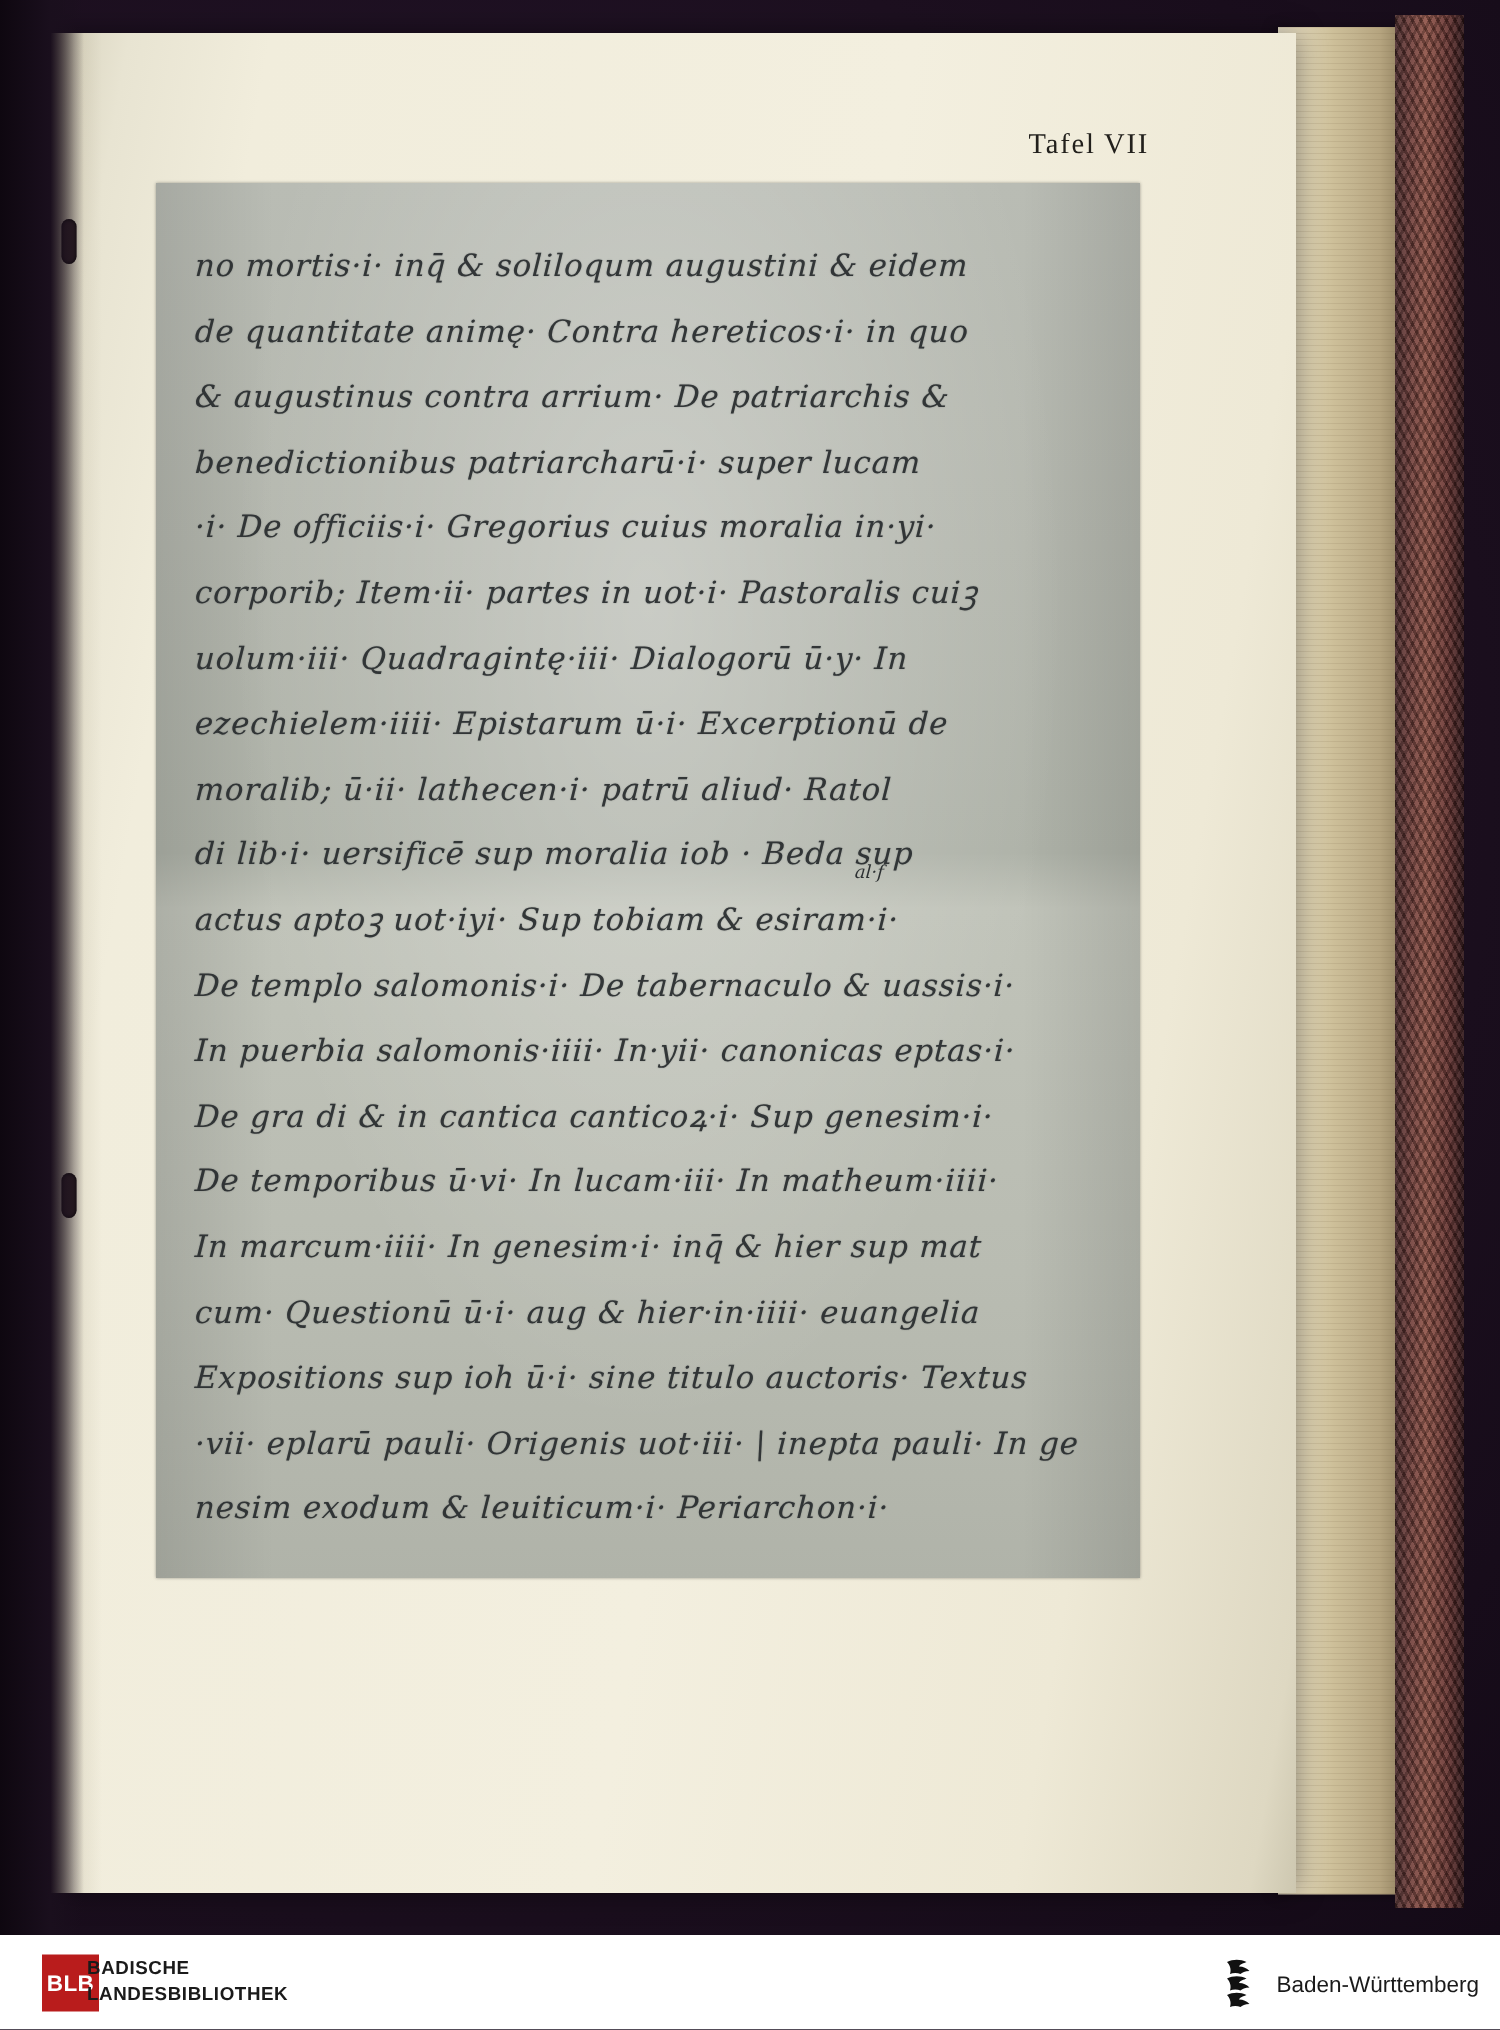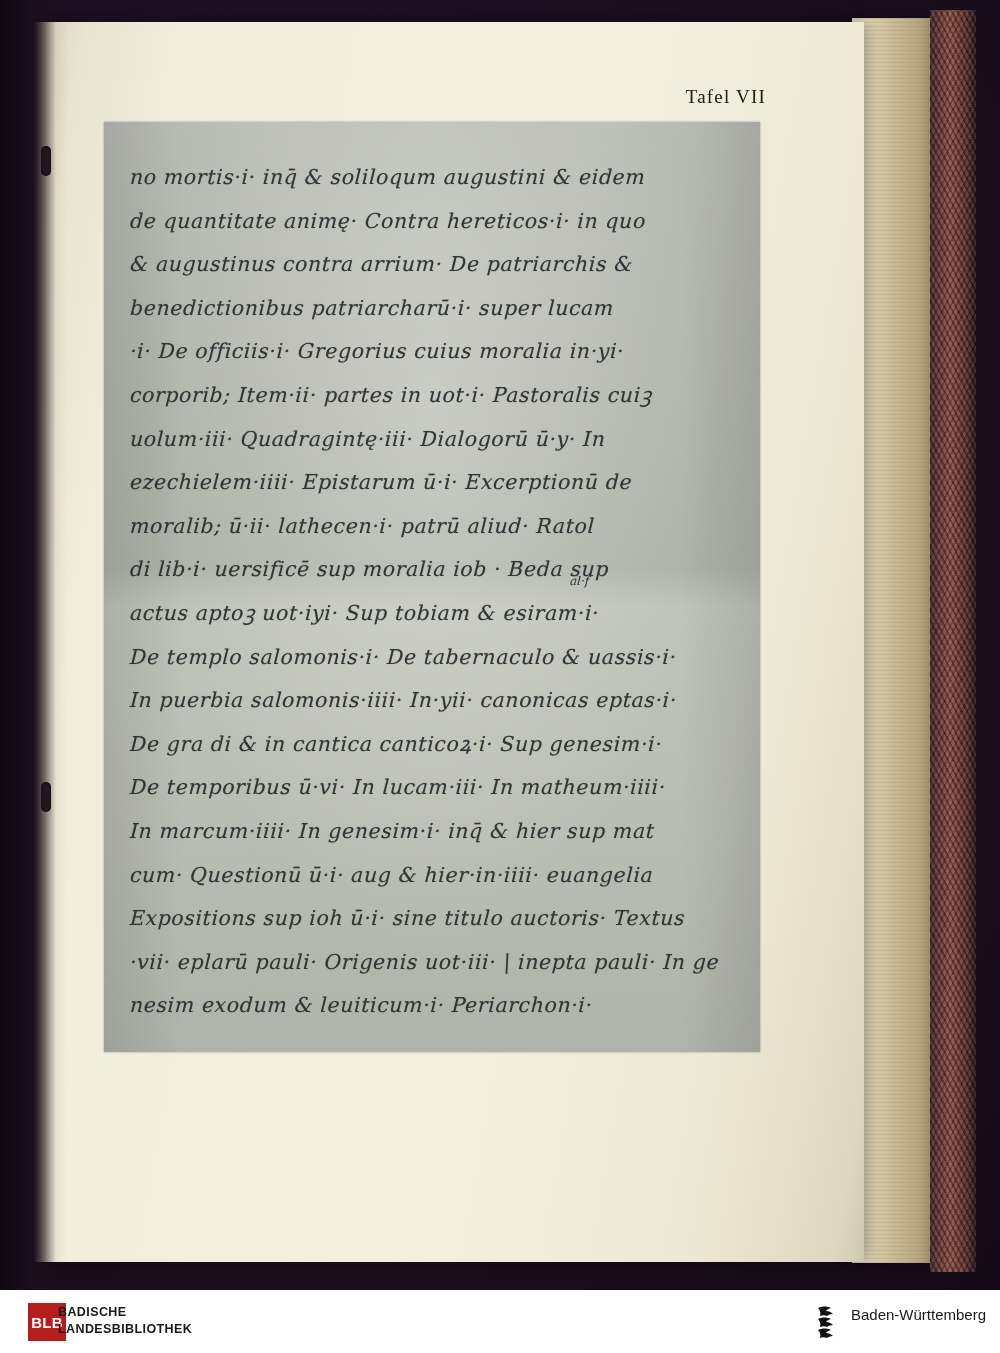--- a/index.html
+++ b/index.html
@@ -192,20 +192,21 @@
     font-size: 12.5px;
     line-height: 17px;
     letter-spacing: .4px;
     color: #1a1a1a;
     text-transform: uppercase;
   }
   #bw-mark {
     position: absolute;
     right: 14px; top: 16px;
     display: flex;
+    align-items: center;
     gap: 9px;
   }
   #bw-label {
     font-family: "Liberation Sans", sans-serif;
     font-size: 15px;
     color: #1a1a1a;
   }
   .lion-svg { display: block; }
 </style>
 </head>

